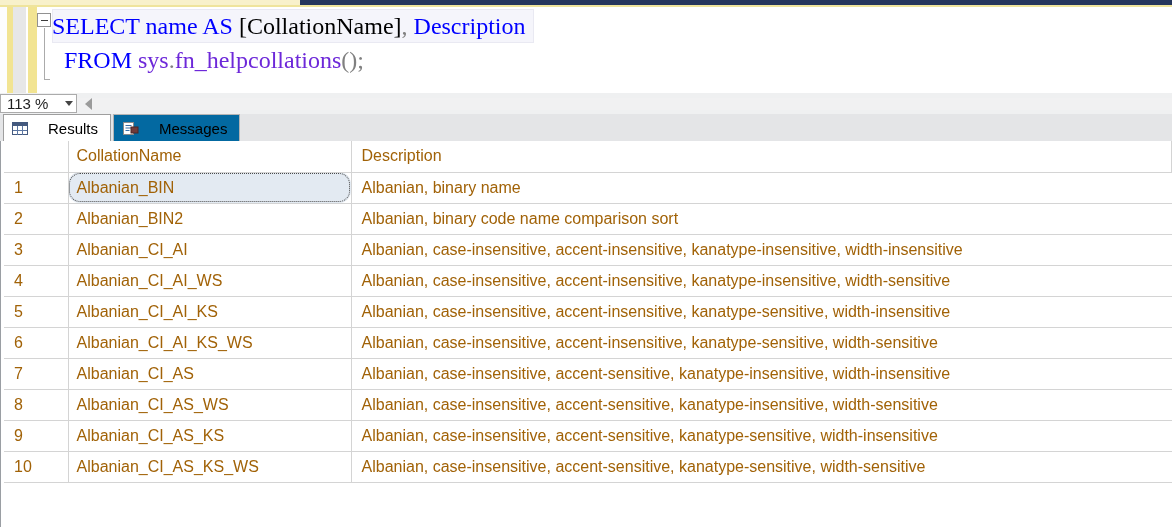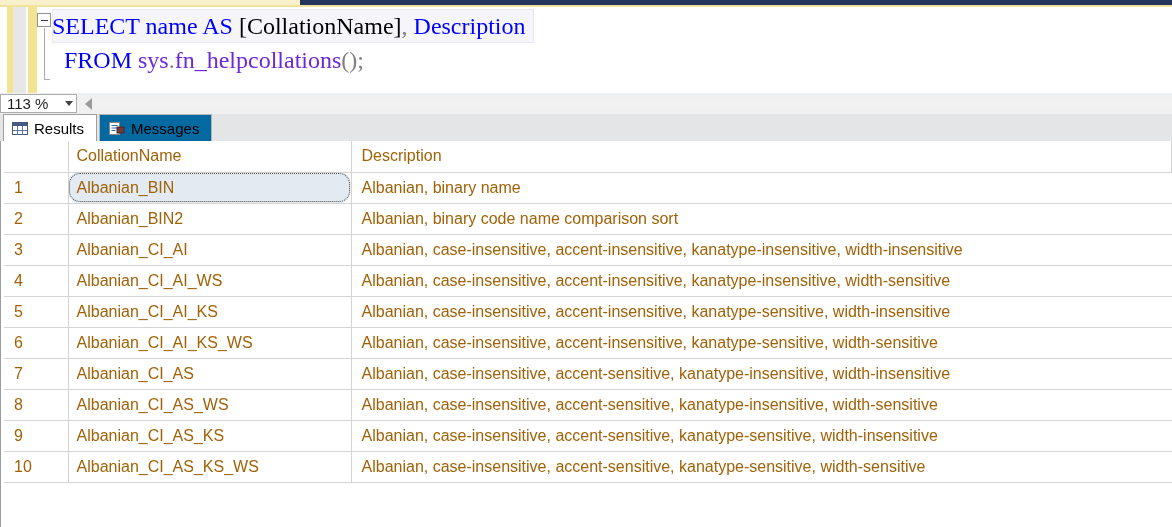--- a/index.html
+++ b/index.html
@@ -43,21 +43,21 @@
   .zoom-dd .arrow { width:15px; display:flex; align-items:center; justify-content:center; }
   .zoom-dd .arrow .tri { width:0; height:0; border-left:4px solid transparent;
              border-right:4px solid transparent; border-top:5px solid #444; }
   .hscroll { flex:1; background:#F1F1F2; display:flex; align-items:center; }
   .hscroll .btn { width:22px; height:100%; display:flex; align-items:center; justify-content:center; }
   .hscroll .tri-left { width:0; height:0; border-top:6px solid transparent;
              border-bottom:6px solid transparent; border-right:7px solid #9B9B9B; }
 
   
   .tab-strip { height:27px; background:#E4E5E7; display:flex; align-items:stretch; padding-left:3px; }
-  .tab { display:flex; align-items:center; gap:6px; padding:0 12px 0 8px; font-size:15px; color:#000; }
+  .tab { display:flex; align-items:center; gap:20px; padding:0 12px 0 8px; font-size:15px; color:#000; }
   .tab.active { background:#fff; border:1px solid #9E9E9E; border-bottom:none; }
   .tab.inactive { background:#0369a1; border:1px solid #B4B4B4; border-bottom:none; margin-left:2px; }
 
   .icon-grid { width:16px; height:13px; display:block; }
   .icon-msg  { width:17px; height:15px; display:block; }
 
   
   .grid-wrap { height:386px; border-left:1px solid #9A9EA3; padding-left:3px; background:#fff; }
   table.results { border-collapse:collapse; table-layout:fixed; width:1168px; font-size:16px; color:#a16207; }
   table.results col.c-num { width:64px; }

